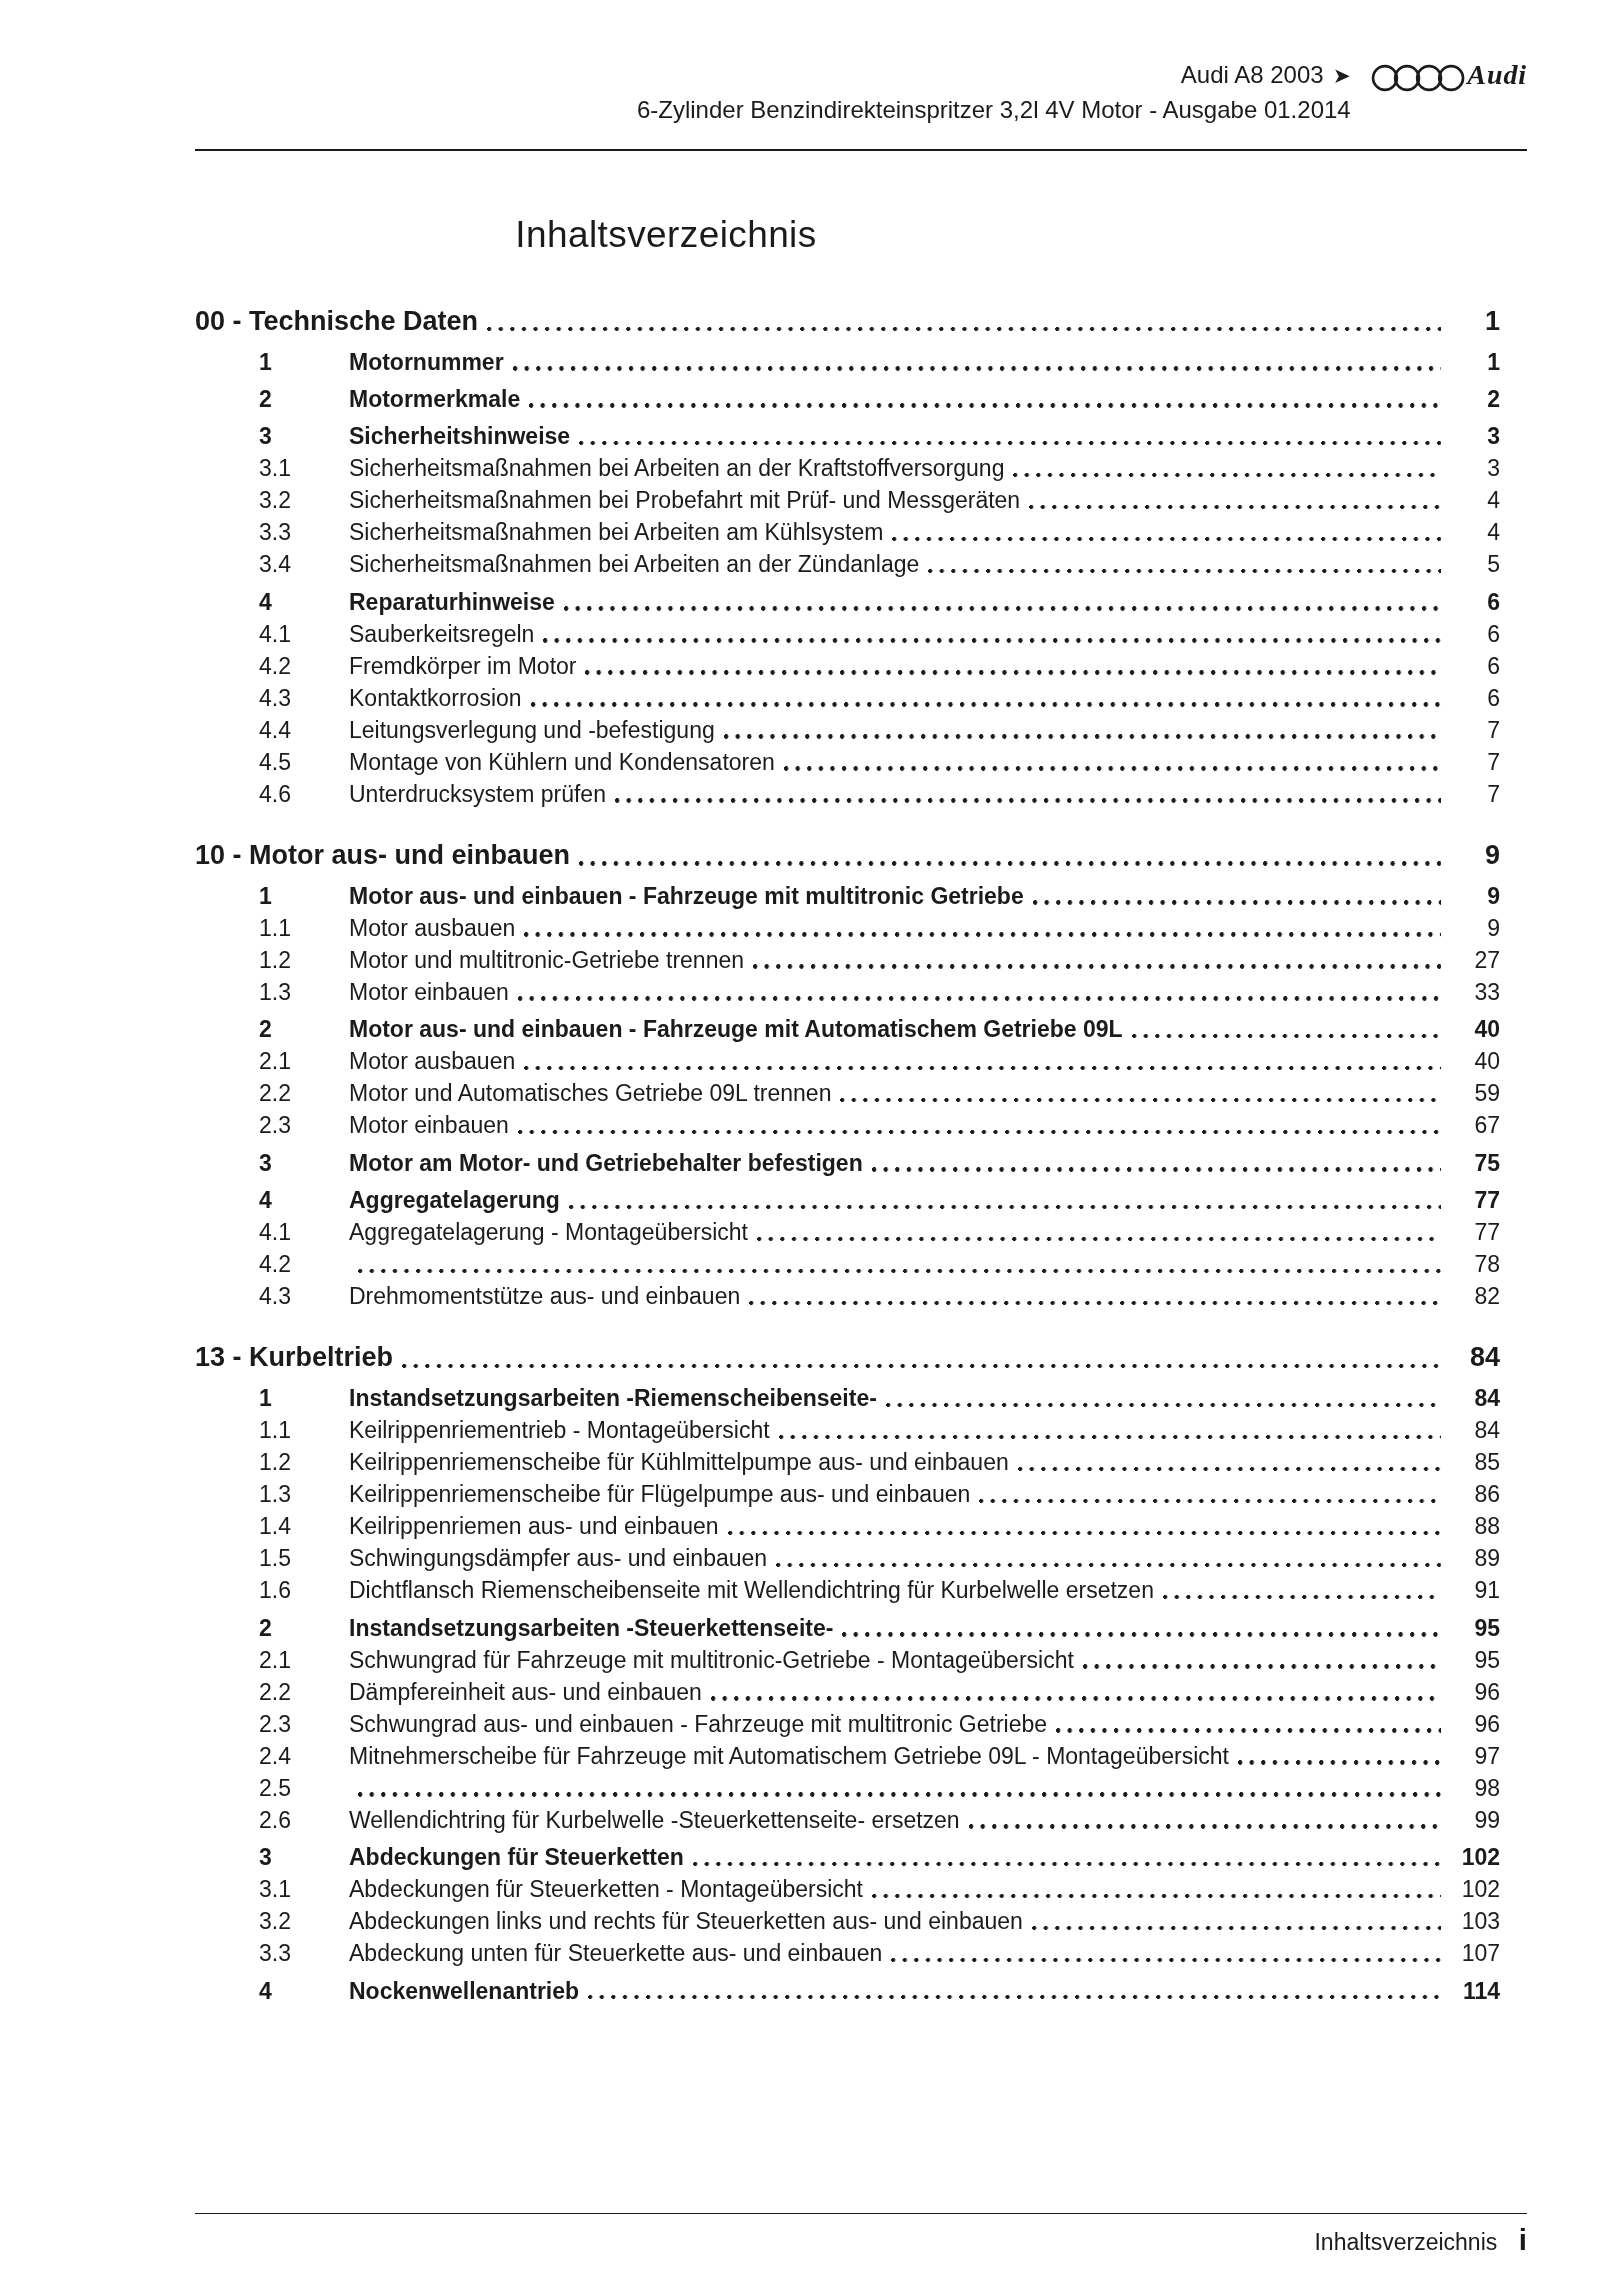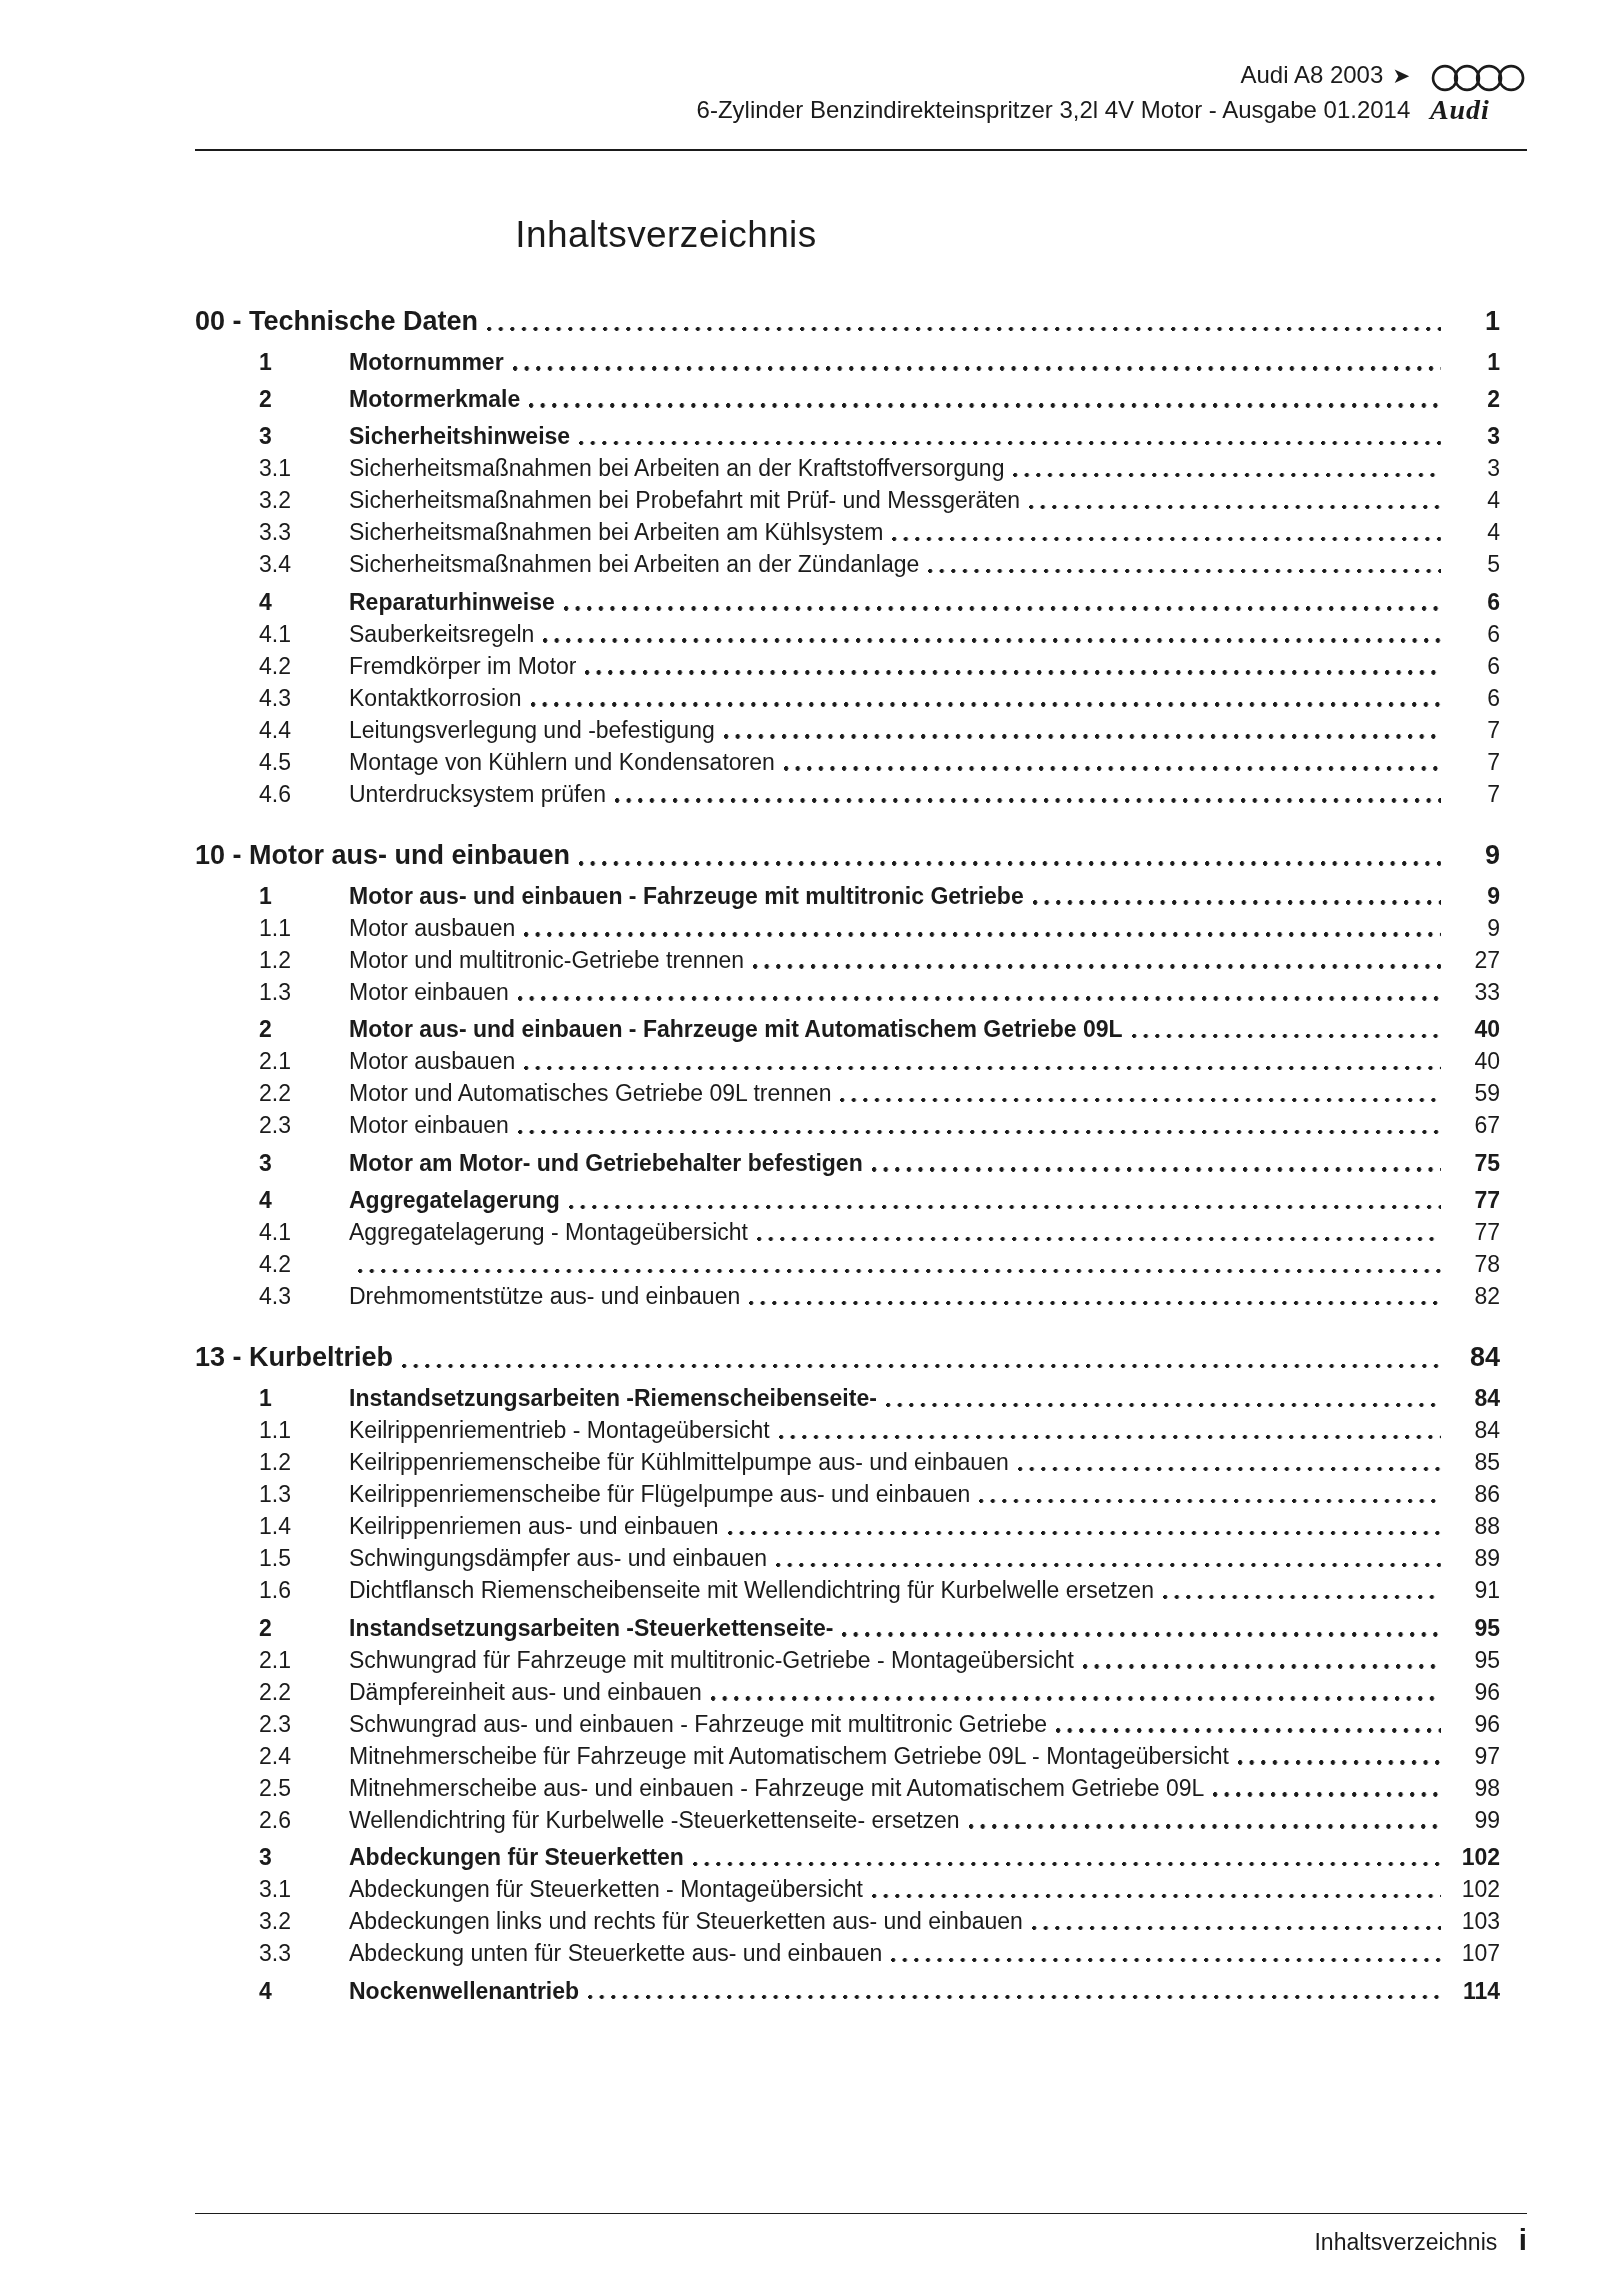--- a/index.html
+++ b/index.html
@@ -13,21 +13,21 @@
     overflow: hidden;
   }
   .content { margin: 0 93px 0 195px; width: 1332px; }
 
   
   .header { padding-top: 58px; }
   .header-inner { display: flex; align-items: flex-start; justify-content: flex-end; }
   .header-text { flex: 1 1 auto; text-align: right; font-size: 24px; line-height: 34px; }
   .h-line1 { white-space: nowrap; }
   .arrow-glyph { font-size: 21.5px; margin-left: 9px; }
-  .brand { flex: 0 0 auto; margin-left: 19.7px; display: flex; flex-direction: column; align-items: flex-start; }
+  .brand { flex: 0 0 auto; margin-left: 19.7px; display: flex; flex-direction: row; align-items: center; }
   .rings { display: block; margin-top: 4.5px; }
   .brand-word {
     font-family: "Liberation Serif", serif;
     font-style: italic; font-weight: bold;
     font-size: 28px; line-height: 34px; letter-spacing: 0.9px;
   }
   .header-rule { margin-top: 21.5px; border-bottom: 2.7px solid #1b1b1b; }
 
   
   .title {
@@ -345,21 +345,20 @@
           <span class="pageno">96</span>
         </div>
         <div class="row section">
           <span class="num">2.4</span>
           <span class="sec-title">Mitnehmerscheibe für Fahrzeuge mit Automatischem Getriebe 09L - Montageübersicht</span>
           <span class="leader"></span>
           <span class="pageno">97</span>
         </div>
         <div class="row section">
           <span class="num">2.5</span>
-          <span class="sec-title">Mitnehmerscheibe aus- und einbauen - Fahrzeuge mit Automatischem Getriebe 09L</span>
           <span class="leader"></span>
           <span class="pageno">98</span>
         </div>
         <div class="row section">
           <span class="num">2.6</span>
           <span class="sec-title">Wellendichtring für Kurbelwelle -Steuerkettenseite- ersetzen</span>
           <span class="leader"></span>
           <span class="pageno">99</span>
         </div>
         <div class="row section group">

